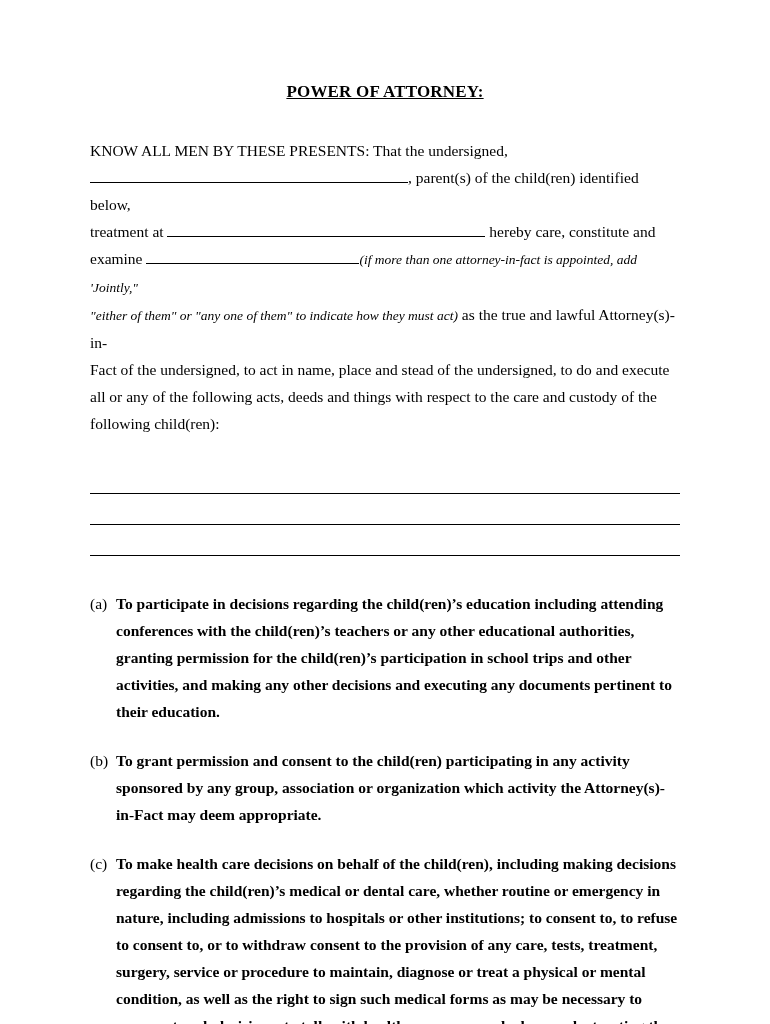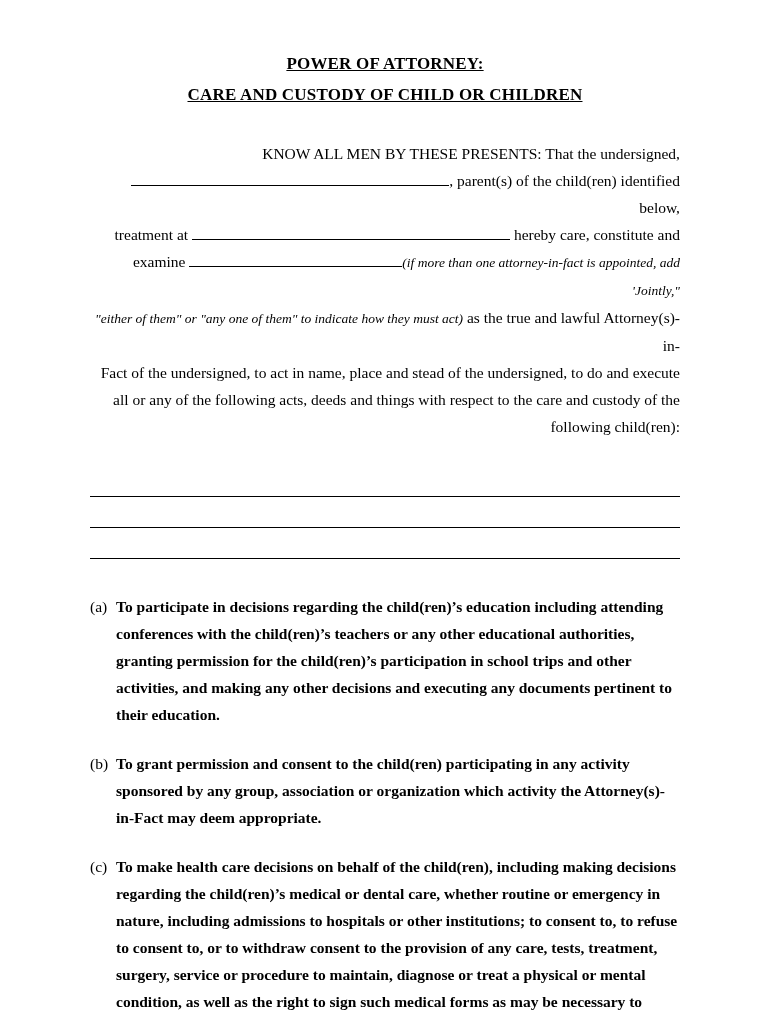--- a/index.html
+++ b/index.html
@@ -13,37 +13,37 @@
     font-family: "Liberation Serif", serif;
     color: #000000;
     overflow: hidden;
   }
   .page {
     position: relative;
     width: 770px;
     height: 984px;
     background: #ffffff;
     box-sizing: border-box;
-    padding: 48px 90px 0 90px;
+    padding: 76px 90px 0 90px;
   }
   .title-block {
     text-align: center;
     margin-bottom: 30px;
   }
   .title-line {
     font-weight: bold;
     font-size: 17px;
     text-decoration: underline;
     line-height: 31px;
     letter-spacing: 0.2px;
   }
   .body-text {
     font-size: 15.5px;
     line-height: 27px;
-    text-align: right;
+    text-align: left;
   }
   .para {
     margin: 0 0 0 0;
   }
   .fill-line {
     display: inline-block;
     border-bottom: 1px solid #000;
     vertical-align: baseline;
     height: 14px;
   }
@@ -77,21 +77,20 @@
     font-weight: bold;
   }
 </style>
 </head>
 <body>
 
 <div class="page">
 
   <div class="title-block">
     <div class="title-line">POWER OF ATTORNEY:</div>
-    <div class="title-line">CARE AND CUSTODY OF CHILD OR CHILDREN</div>
   </div>
 
   <div class="body-text">
 
     <div class="para">KNOW ALL MEN BY THESE PRESENTS: That the undersigned,</div>
 
     <div class="para">
       <span class="fill-line w-long"></span><span>, parent(s) of the child(ren) identified below,</span>
     </div>
 

